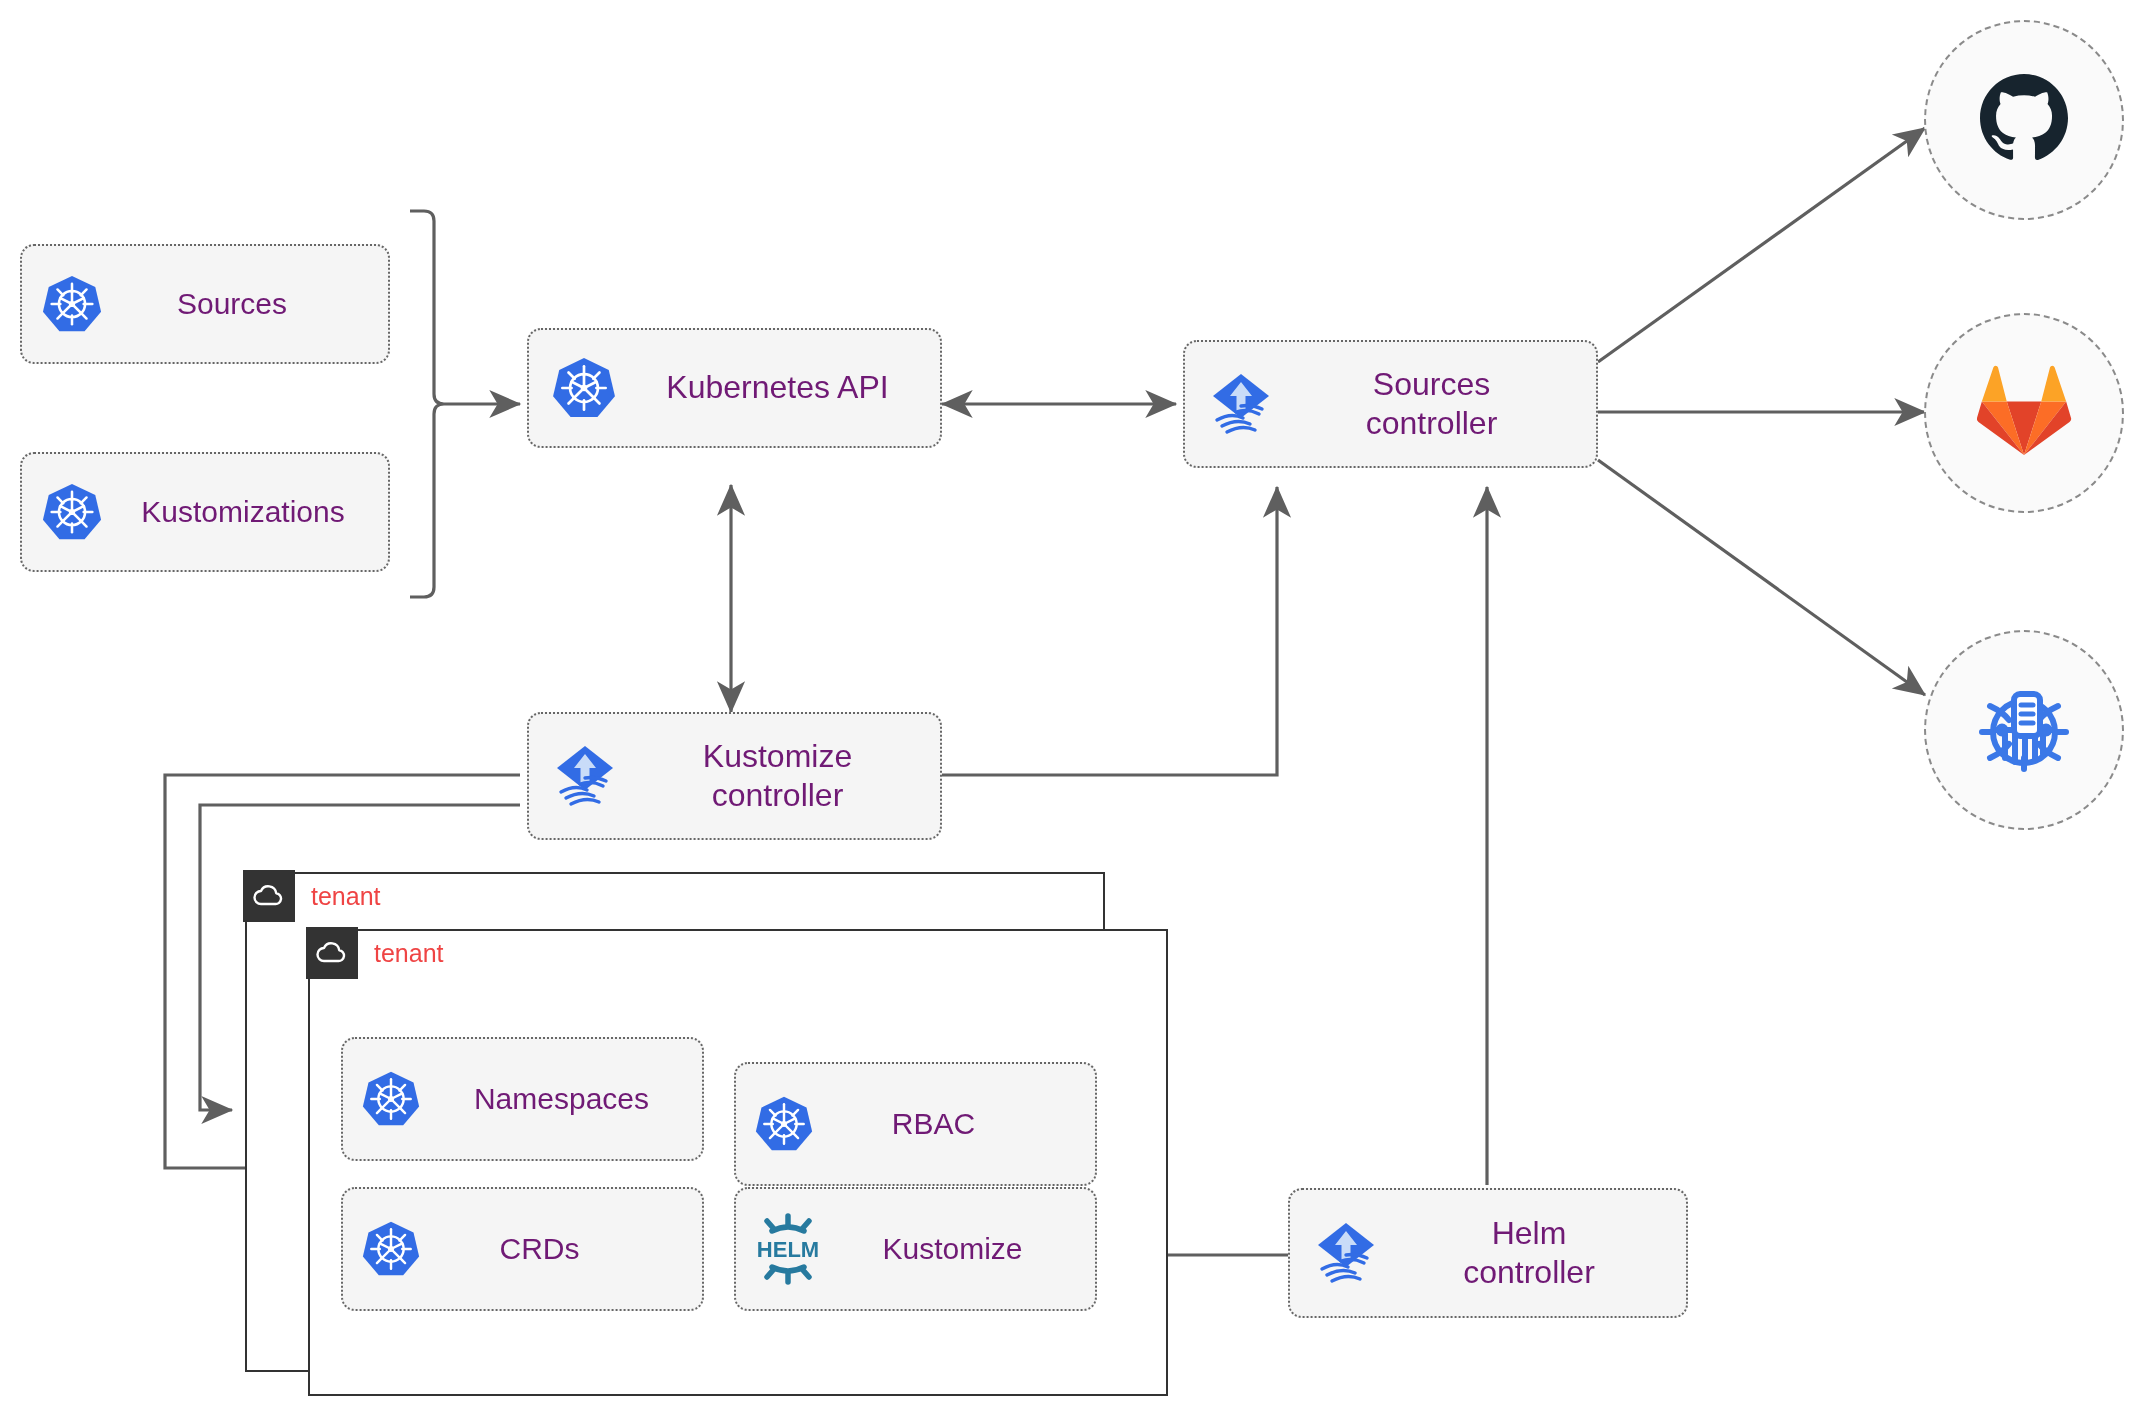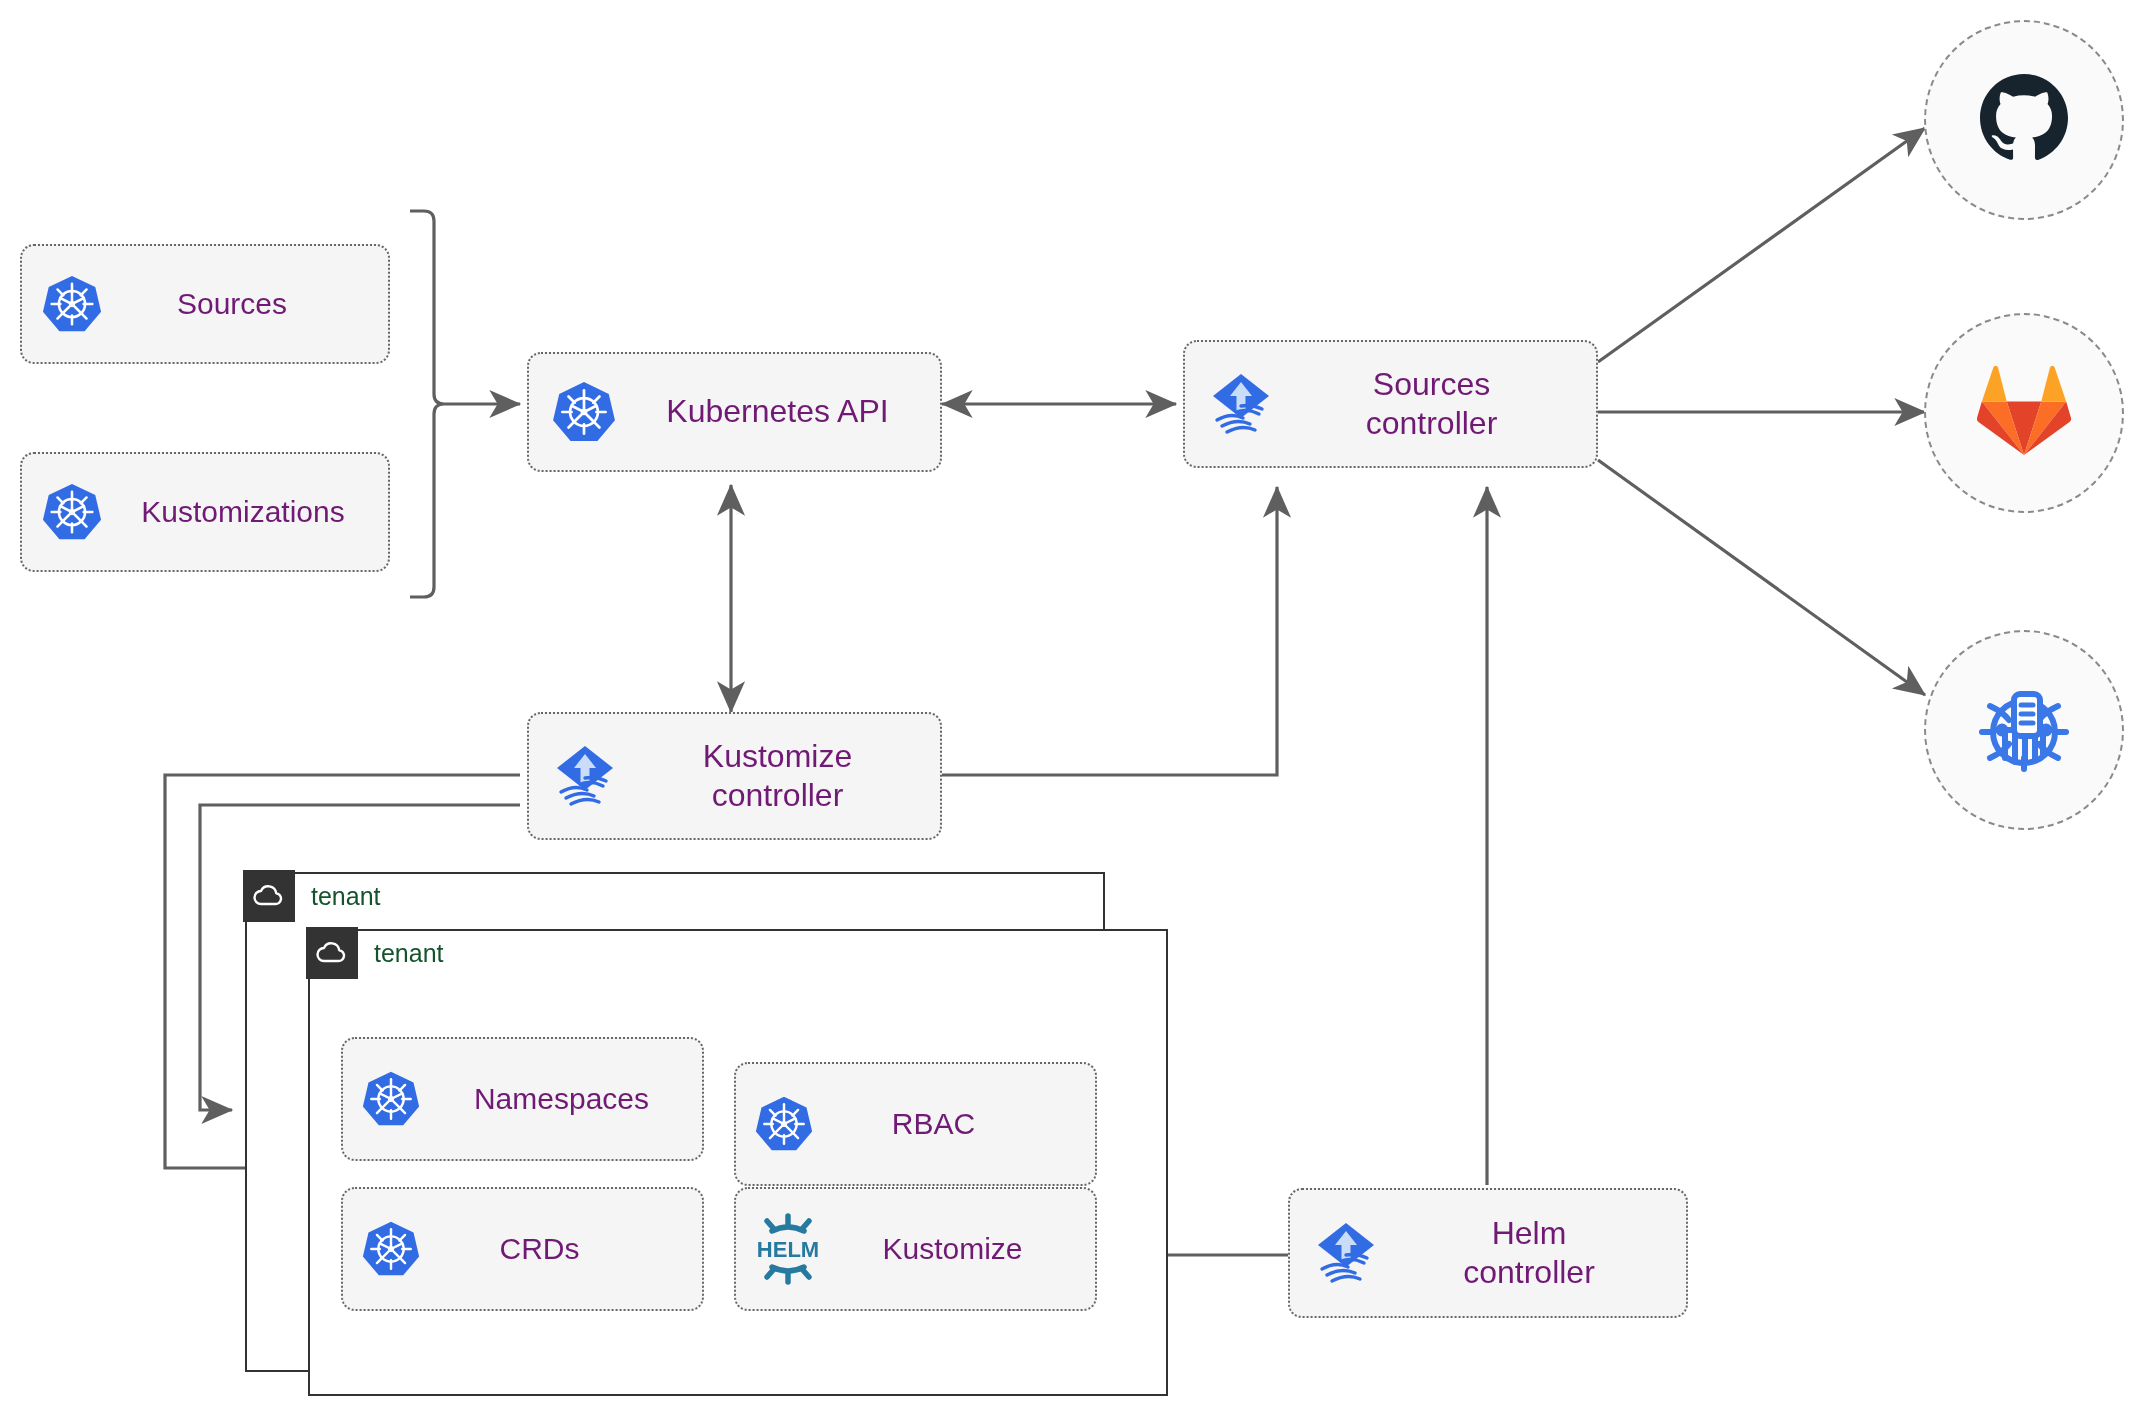--- a/index.html
+++ b/index.html
@@ -86,21 +86,21 @@
     width: 52px;
     height: 52px;
     background: #333333;
     display: flex;
     align-items: center;
     justify-content: center;
   }
   .tenant-title {
     margin-left: 16px;
     font-size: 25px;
-    color: #14532d;
+    color: #ef4444;
   }
 
   
   .z-back  { z-index: 2; }
   .z-front { z-index: 3; }
 </style>
 </head>
 <body>
 
 <div id="canvas">
@@ -189,21 +189,21 @@
           <line x1="32" y1="32" x2="44" y2="26"></line>
           <line x1="32" y1="32" x2="42" y2="42"></line>
           <line x1="32" y1="32" x2="22" y2="42"></line>
           <line x1="32" y1="32" x2="20" y2="26"></line>
         </g>
       </svg>
     </span>
     <span class="lbl" style="font-size:30px; padding-right:24px;">Kustomizations</span>
   </div>
 
-  <div class="node" style="left:527px; top:352px; width:415px; height:120px;">
+  <div class="node" style="left:527px; top:328px; width:415px; height:120px;">
     <span class="ico" style="width:110px;">
       <svg width="66" height="66" viewBox="0 0 64 64">
         <polygon points="32,3 56,14.5 62,40 45,60 19,60 2,40 8,14.5" fill="#326CE5"></polygon>
         <g fill="none" stroke="#ffffff" stroke-width="2.6" stroke-linecap="round">
           <circle cx="32" cy="32" r="13.5"></circle>
           <circle cx="32" cy="32" r="3.2" fill="#ffffff" stroke="none"></circle>
           <line x1="32" y1="11" x2="32" y2="20"></line>
           <line x1="32" y1="44" x2="32" y2="53"></line>
           <line x1="11" y1="32" x2="20" y2="32"></line>
           <line x1="44" y1="32" x2="53" y2="32"></line>

